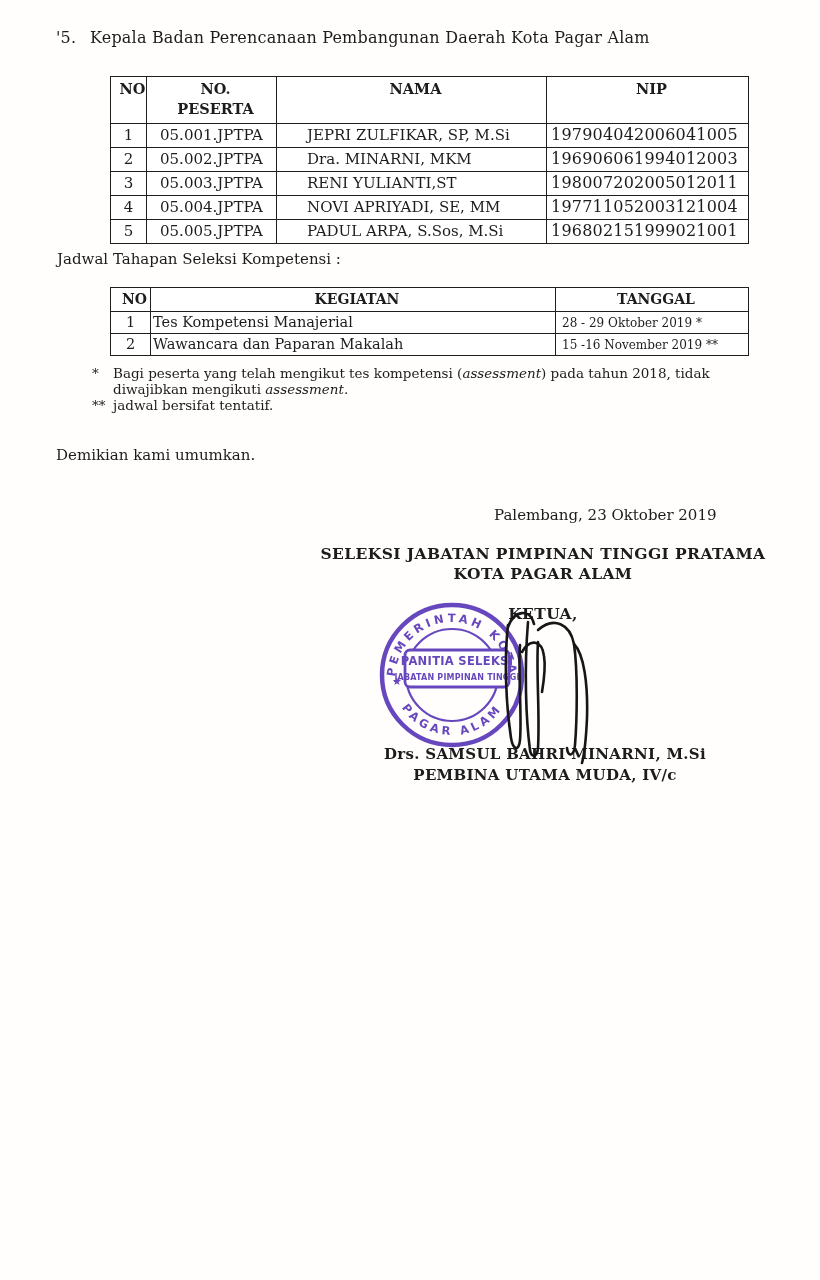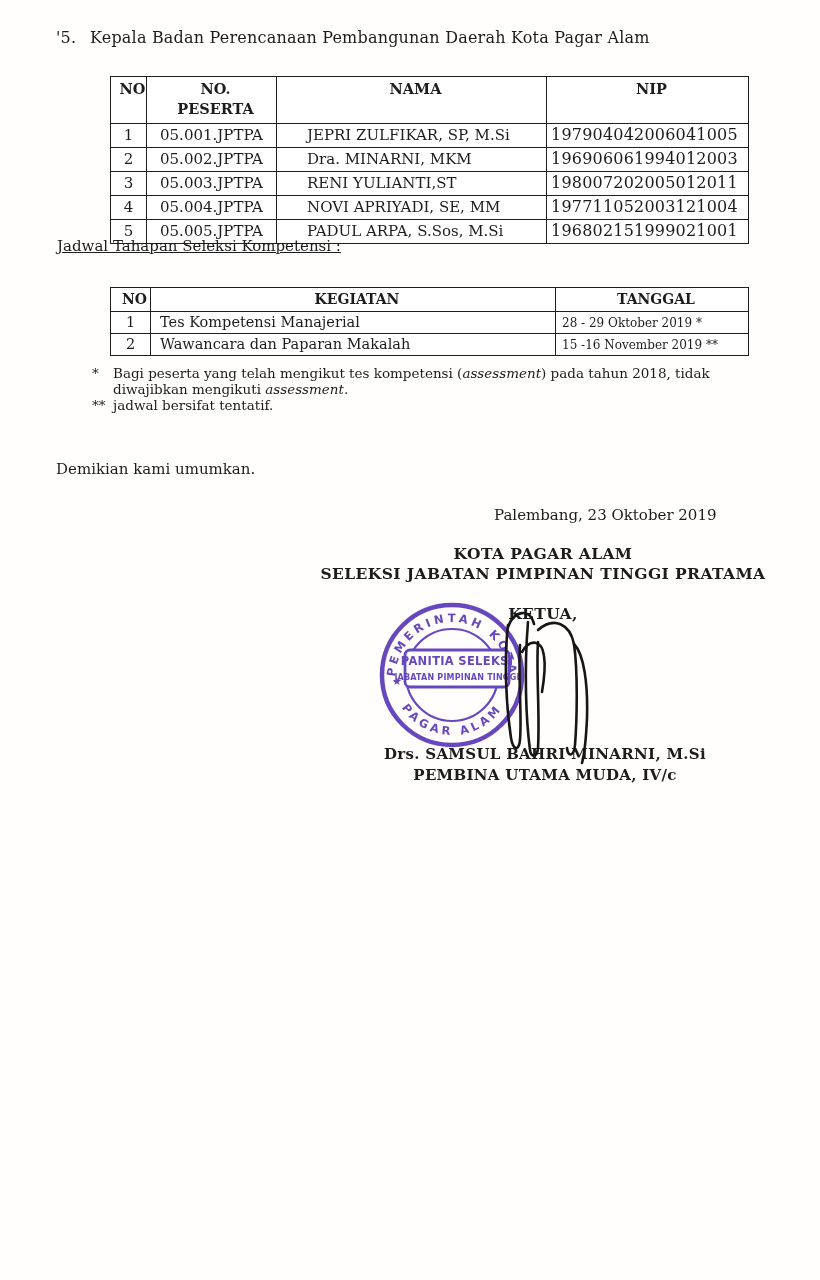--- a/index.html
+++ b/index.html
@@ -23,33 +23,33 @@
   #participants td { height:21px; font-size:15px; line-height:1.05; }
   #participants td:nth-child(1) { text-align:center; }
   #participants td:nth-child(2) { text-align:center;margin-top:10px; }
   #participants td:nth-child(3) { padding-left:30px; }
   #participants td:nth-child(4) { padding-left:4px; font-size:16px; letter-spacing:0.2px;margin-left:12px; }
 
   #schedule { left:110px; top:287px; width:638px; }
   #schedule th { font-size:14px; height:21px; }
   #schedule td { height:19px; font-size:14.5px; line-height:1; }
   #schedule td:nth-child(1) { text-align:center; }
-  #schedule td:nth-child(2) { padding-left:9px; }
+  #schedule td:nth-child(2) { padding-left:2px; }
   #schedule td:nth-child(3) { padding-left:6px; font-size:12px; }
 
-  .jadwal-intro { position:absolute; left:57px; top:237px; font-size:15px;text-decoration:underline; }
+  .jadwal-intro { position:absolute; left:57px; top:250px; font-size:15px; }
 
   
   .footnotes { position:absolute; left:92px; top:365px; width:632px; font-size:13.5px; }
   .fn { display:flex; }
   .fn-marker { width:21px; flex:none; }
   .fn-body { flex:1; line-height:16px; max-width:604px; }
   .fn-body i { font-style:italic; }
 
-  .closing { position:absolute; left:56px; top:460px; font-size:15px; }
+  .closing { position:absolute; left:56px; top:446px; font-size:15px; }
   .place-date { position:absolute; left:494px; top:506px; font-size:15px; }
 
   
   .committee { position:absolute; left:320px; top:544px; width:446px; text-align:center; font-weight:700; font-size:15.5px; letter-spacing:0.4px; line-height:20px; }
   .committee .role { margin-top:20px; font-size:15.5px; }
 
   
   .signer { position:absolute; left:340px; top:744px; width:410px; text-align:center; line-height:21px; z-index:2; }
   .signer .name, .signer .rank { font-weight:700; font-size:15px; letter-spacing:0.3px; }
   .signer .nip { font-size:15.5px; }
@@ -158,22 +158,22 @@
       <span class="fn-marker">**</span>
       <span class="fn-body">jadwal bersifat tentatif.</span>
     </div>
   </div>
 
   <div class="closing">Demikian kami umumkan.</div>
 
   <div class="place-date">Palembang, 23 Oktober 2019</div>
 
   <div class="committee">
+    <div>SELEKSI JABATAN PIMPINAN TINGGI PRATAMA</div>
     <div>KOTA PAGAR ALAM</div>
-    <div>SELEKSI JABATAN PIMPINAN TINGGI PRATAMA</div>
     <div class="role">KETUA,</div>
   </div>
 
   <svg class="stamp-svg" width="160" height="160" viewBox="0 0 160 160">
     <defs>
       <path id="arcTop" d="M 23 84 A 57 57 0 1 1 137 84" fill="none"></path>
       <path id="arcBottom" d="M 20 80 A 60 60 0 0 0 140 80" fill="none"></path>
     </defs>
     <circle cx="80" cy="80" r="70" fill="none" stroke-width="4.5" stroke="#5b38b8"></circle>
     <circle cx="80" cy="80" r="46" fill="none" stroke-width="2.2" stroke="#5b38b8"></circle>

